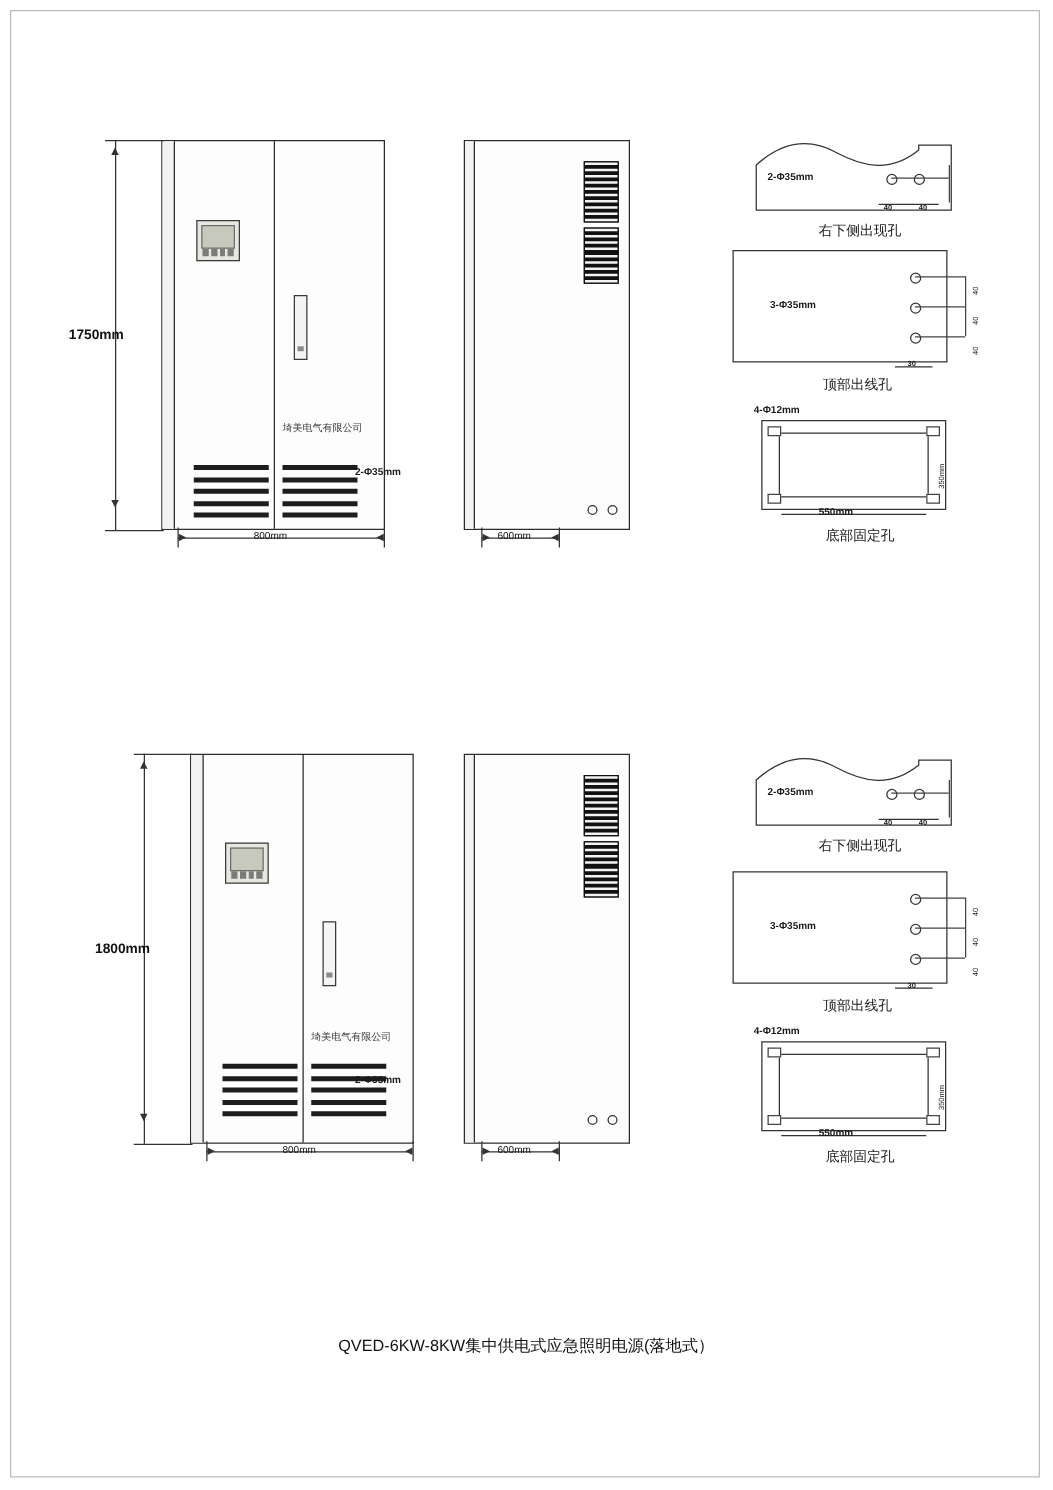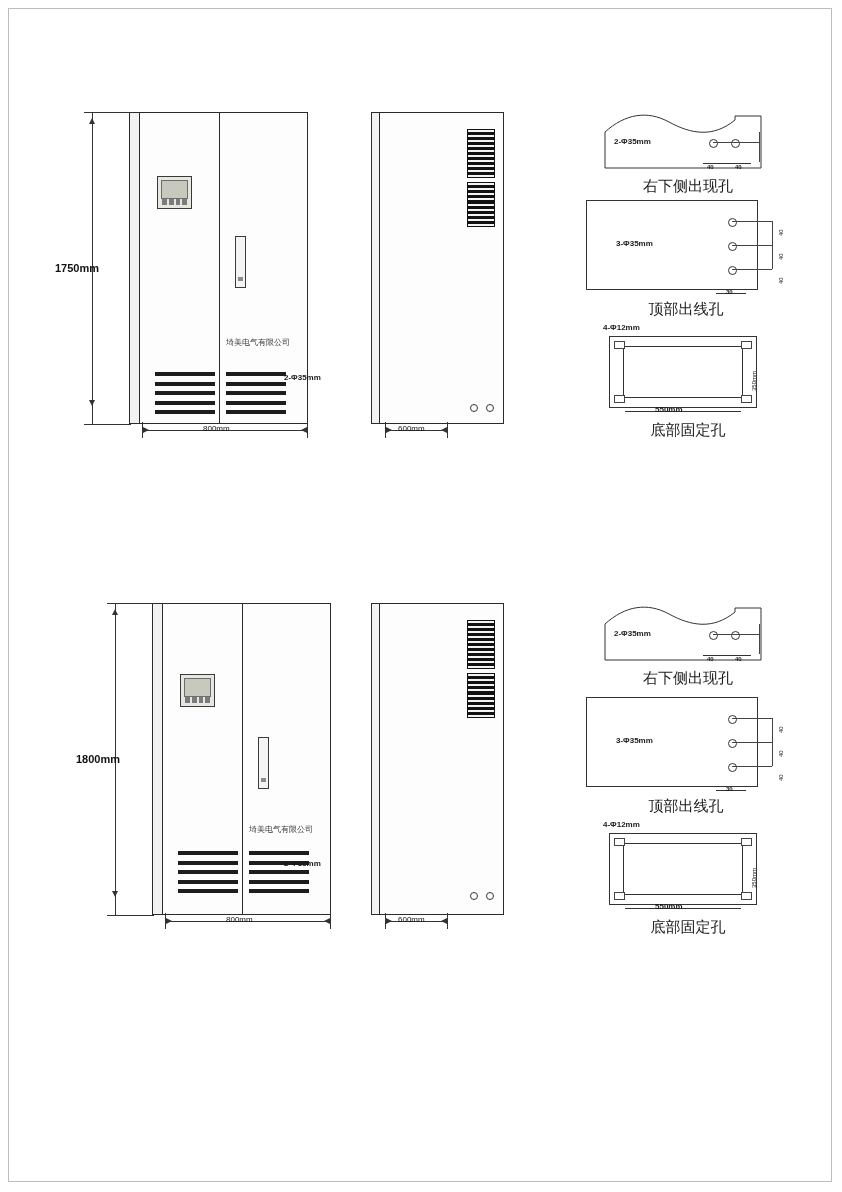--- a/index.html
+++ b/index.html
@@ -81,21 +81,21 @@
   .arrow-down{border-top:6px solid #333;}
   .arrow-left,.arrow-right{position:absolute;width:0;height:0;border-top:3px solid transparent;border-bottom:3px solid transparent;}
   .arrow-left{border-right:6px solid #333;}
   .arrow-right{border-left:6px solid #333;}
   .dimlabel{position:absolute;font-size:11px;font-weight:bold;color:#111;white-space:nowrap;}
   .dimlabel.small{font-size:8px;font-weight:normal;}
 
   
   .detail{position:absolute;}
   .detail .box{position:absolute;border:1px solid #333;box-sizing:border-box;background:#fff;}
-  .caption{position:absolute;font-size:15px;color:#1a1a1a;white-space:nowrap;text-align:center;}
+  .caption{position:absolute;font-size:11px;color:#1a1a1a;white-space:nowrap;text-align:center;}
   .lbl{position:absolute;font-size:8px;color:#1a1a1a;white-space:nowrap;font-weight:bold;}
   .lbl.xs{font-size:6px;}
   .lead{position:absolute;border-top:1px solid #444;}
   .leadv{position:absolute;border-left:1px solid #444;}
   .circ{position:absolute;border:1px solid #333;border-radius:50%;background:#fff;}
   .footplate{position:absolute;border:1px solid #333;box-sizing:border-box;}
   .footinner{position:absolute;border:1px solid #333;box-sizing:border-box;}
   .corner{position:absolute;border:1px solid #444;box-sizing:border-box;background:#fff;}
   .rot{position:absolute;transform:rotate(-90deg);transform-origin:left top;font-size:6px;white-space:nowrap;color:#1a1a1a;}
 
@@ -359,13 +359,14 @@
     <div class="corner" style="left:11px;top:8px;width:11px;height:8px;"></div>
     <div class="corner" style="left:138px;top:8px;width:11px;height:8px;"></div>
     <div class="corner" style="left:11px;top:62px;width:11px;height:8px;"></div>
     <div class="corner" style="left:138px;top:62px;width:11px;height:8px;"></div>
     <div class="tickh" style="left:22px;top:78px;width:116px;"></div>
     <div class="lbl" style="left:52px;top:72px;">550mm</div>
     <div class="rot" style="left:148px;top:58px;">350mm</div>
     <div class="caption" style="left:20px;top:88px;width:130px;">底部固定孔</div>
   </div>
 
+  <div class="title" style="left:0;top:1068px;">QVED-6KW-8KW集中供电式应急照明电源(落地式）</div>
 </div>
 
 </body></html>

